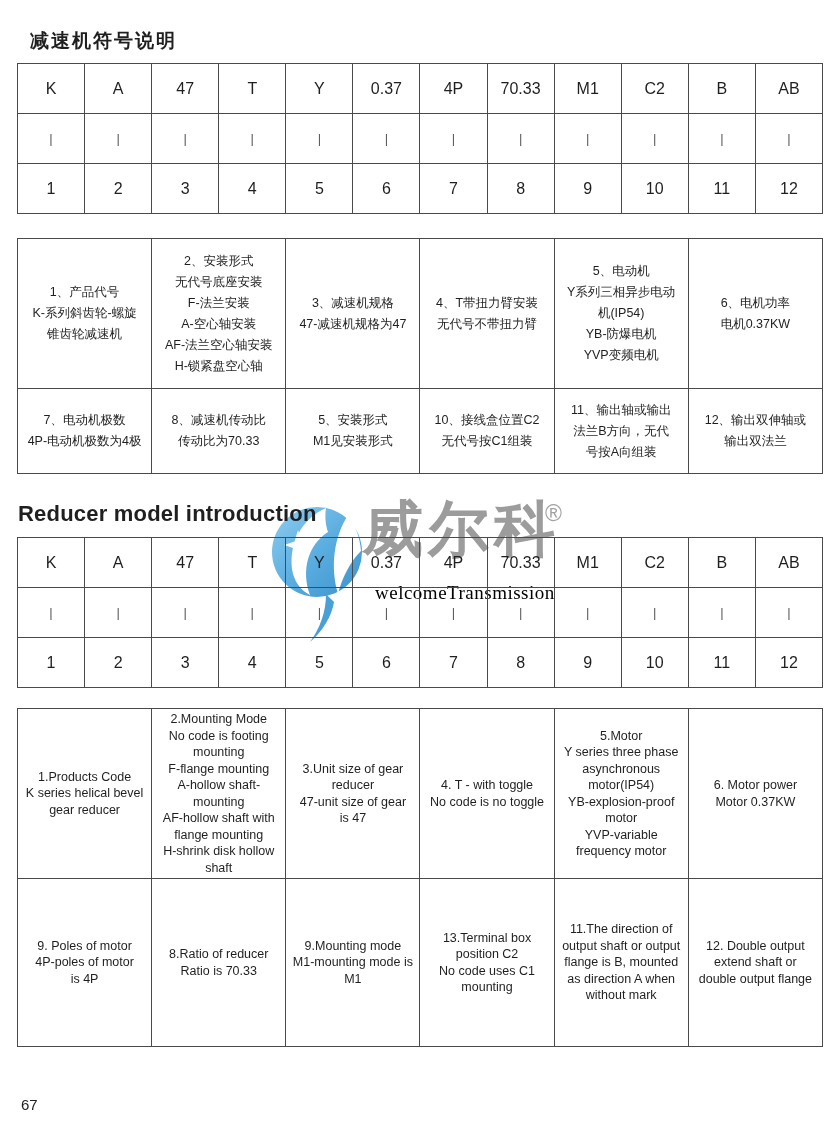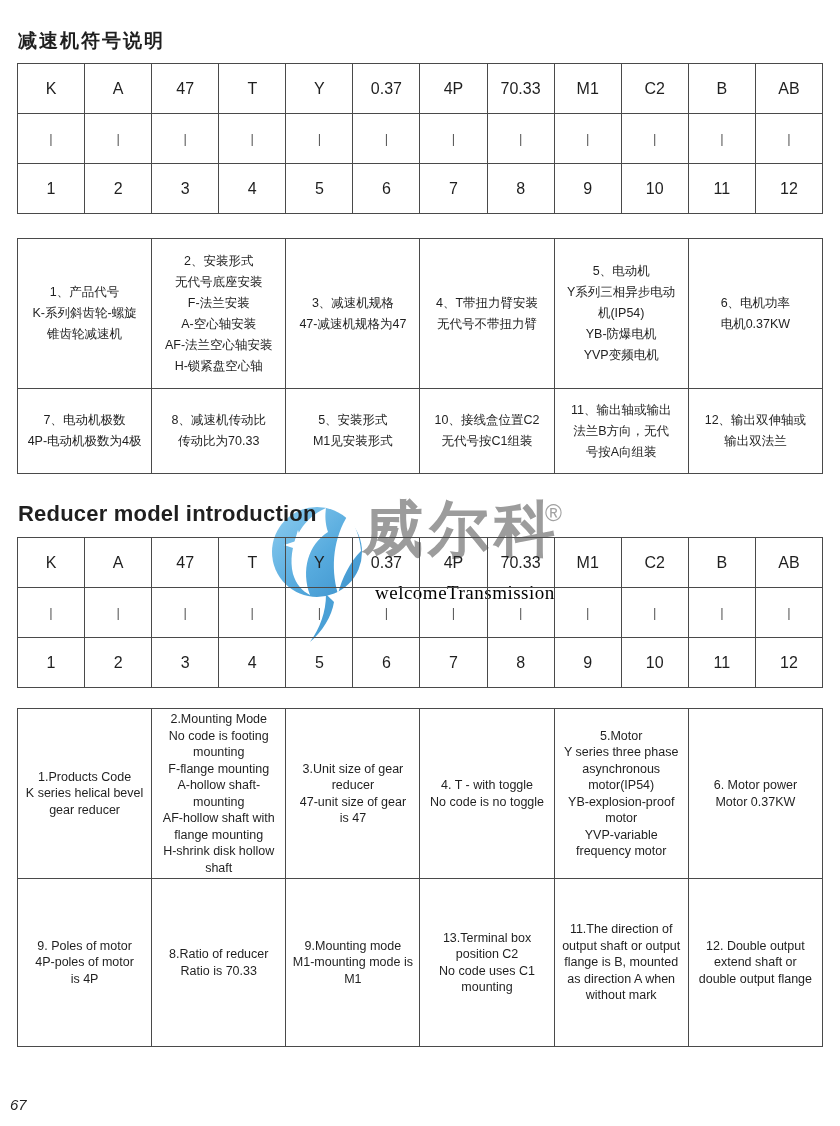--- a/index.html
+++ b/index.html
@@ -5,21 +5,21 @@
   * { margin:0; padding:0; box-sizing:border-box; }
   html,body { background:#ffffff; }
   body {
     width:840px; height:1126px;
     font-family:"Liberation Sans","DejaVu Sans",sans-serif;
     color:#1f1f1f;
   }
   .page { position:relative; width:840px; height:1126px; background:#ffffff; overflow:hidden; }
 
   .sec-title { position:absolute; left:18px; font-weight:bold; z-index:2; }
-  #title-cn { top:28px; font-size:19px; letter-spacing:2px; }
+  #title-cn { top:28px; font-size:19px; letter-spacing:2px;margin-left:12px; }
   #title-en { top:501px; font-size:22px; letter-spacing:0.2px; }
 
   table { border-collapse:collapse; table-layout:fixed; position:absolute; left:17px; width:806px; background:transparent; z-index:1; }
   td { border:1px solid #4a4a4a; text-align:center; vertical-align:middle; overflow:hidden; }
 
   .code-table td { height:50px; font-size:16px; }
   .code-table .bar-row td { color:#5a5a5a; font-size:13px; }
   #code-table-cn { top:63px; }
   #code-table-en { top:537px; }
 
@@ -32,21 +32,21 @@
   #desc-en .r2 td { height:168px; line-height:16.5px; }
 
   .watermark-layer { position:absolute; left:0; top:0; width:100%; height:100%; z-index:0; pointer-events:none;border-radius:18px; }
   #wm-logo { position:absolute; left:270px; top:504px; width:96px; height:140px; }
   #wm-cn  { position:absolute; left:362px; top:497px; font-size:61px; font-weight:bold;
             color:#9c9c9c; letter-spacing:5px; line-height:1.05; white-space:nowrap; }
   #wm-reg { position:absolute; left:545px; top:500px; font-size:23px; color:#a2a2a2; }
   #wm-en  { position:absolute; left:375px; top:582px; font-size:19px; color:#000000;
             font-family:"Liberation Serif","DejaVu Serif",serif; letter-spacing:0.5px; }
 
-  #page-num { position:absolute; left:10px; top:1096px; font-size:15px; z-index:2;font-style:italic; }
+  #page-num { position:absolute; left:21px; top:1096px; font-size:15px; z-index:2; }
 </style>
 </head>
 <body>
 
 <div class="page">
 
   <div class="watermark-layer">
     <svg id="wm-logo" viewBox="0 0 96 140" xmlns="http://www.w3.org/2000/svg">
       <defs>
         <linearGradient id="wmg" x1="0" y1="0" x2="1" y2="1">

